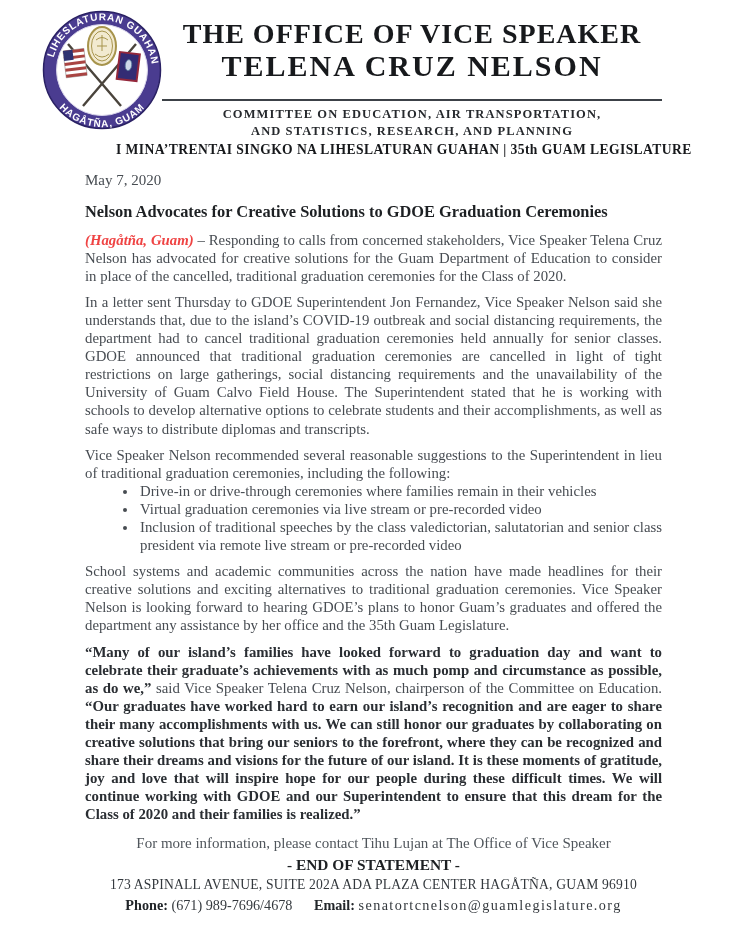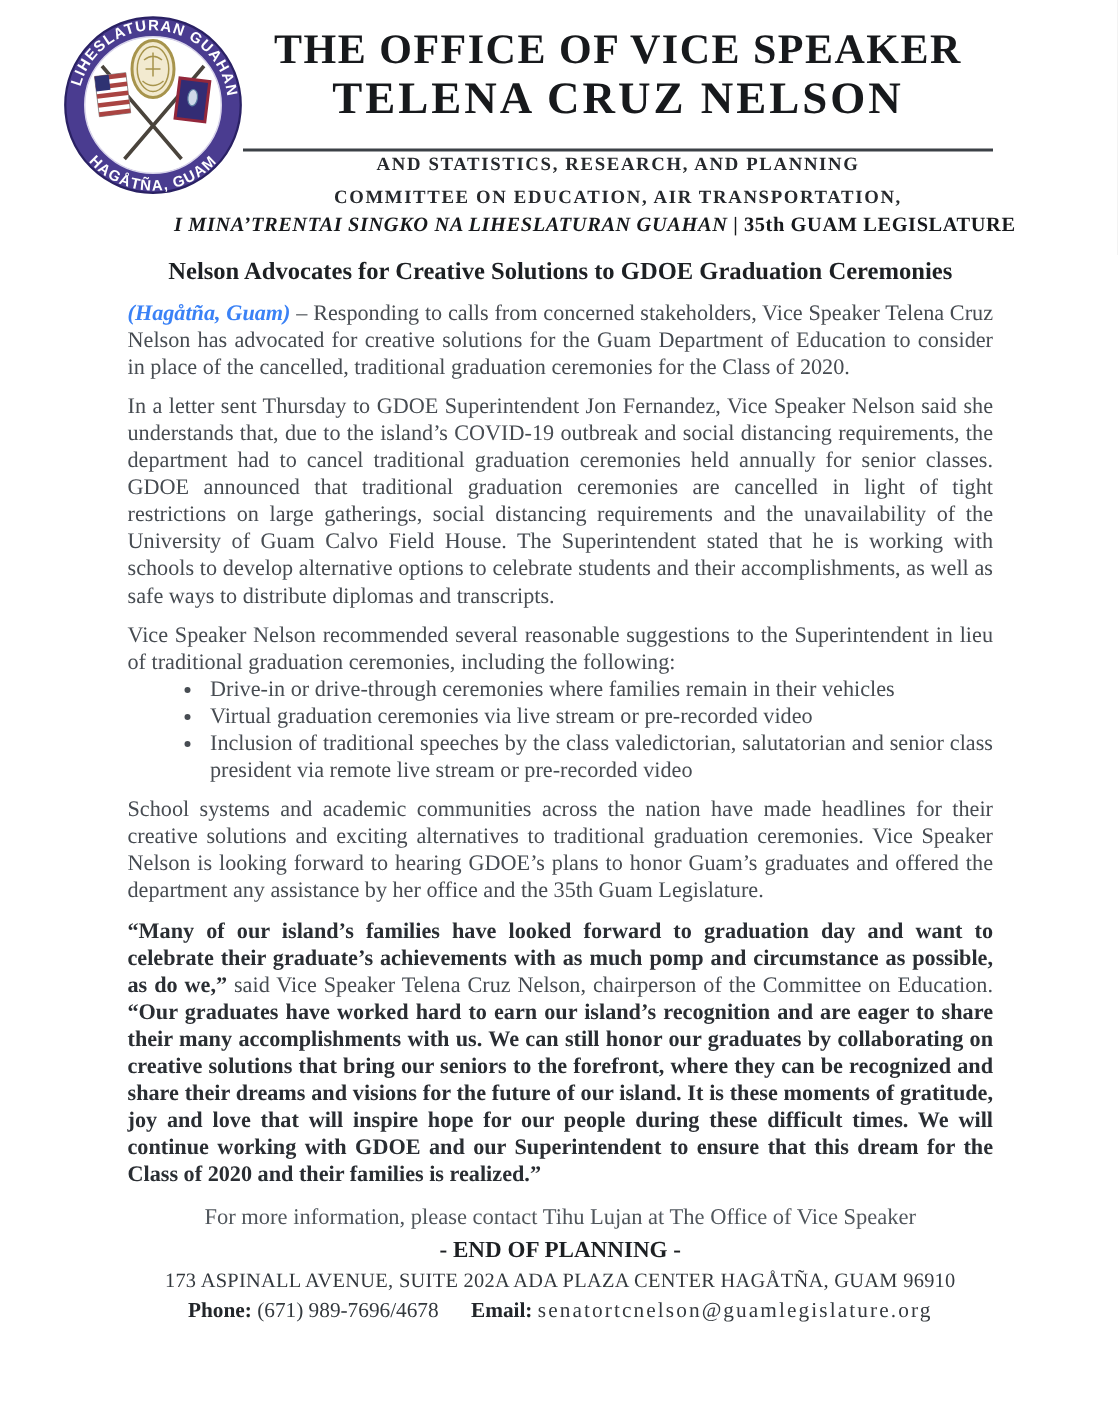--- a/index.html
+++ b/index.html
@@ -22,34 +22,34 @@
     white-space:nowrap;
   }
   .committee{
     margin-top:5px;font-size:12.5px;font-weight:bold;color:#26292d;
     letter-spacing:1.1px;line-height:1.35;white-space:nowrap;
   }
   .legislature{
     margin-top:2px;margin-left:-46px;font-size:13.6px;font-weight:bold;
     color:#17191c;letter-spacing:0.4px;white-space:nowrap;
   }
-  .legislature .it{font-style:italic;}
+  .legislature .it{}
   
   .content{padding:0 83px 0 85px;}
   .release{margin-top:13px;font-size:15px;line-height:18px;}
   .release .lbl{font-weight:bold;color:#26292d;display:block;}
   .release .date{display:block;margin-top:3px;color:#474c52;}
   .headline{
-    margin:13px 0 6px 0;text-align:center;font-size:16.4px;font-weight:bold;
+    margin:13px 0 6px 0;text-align:left;font-size:16.4px;font-weight:bold;
     color:#1d2023;line-height:1.25;
   }
   p.body-par{
     margin:8px 0 0 0;font-size:14.8px;line-height:18.1px;text-align:justify;
   }
-  .bold-it{font-weight:bold;font-style:italic;color:#3b82f6;}
+  .bold-it{font-weight:bold;font-style:italic;color:#ef4444;}
   ul.suggestions{margin:0;padding:0 0 0 53px;}
   ul.suggestions li{
     font-size:14.8px;line-height:18.1px;text-align:justify;padding-left:2px;
   }
   .quote-par{margin-top:12px;}
   .qb{font-weight:bold;color:#2a2e33;}
   
   .contact{margin-top:10px;text-align:center;font-size:15px;line-height:19.5px;color:#50565c;}
   .link{color:var(--link);text-decoration:underline;cursor:pointer;}
   .end-statement{margin-top:2px;text-align:center;font-size:15.4px;font-weight:bold;color:#1d2023;line-height:19px;}
@@ -111,29 +111,30 @@
           <textPath href="#arcTop" startOffset="50%">I LIHESLATURAN GUAHAN</textPath>
         </text>
         <text class="seal-ring-text" font-size="10" letter-spacing="0.8" text-anchor="middle">
           <textPath href="#arcBottom" startOffset="50%">HAGÅTÑA, GUAM</textPath>
         </text>
       </svg>
     </div>
     <div class="header-text">
       <div class="title1">THE OFFICE OF VICE SPEAKER</div>
       <div class="title2">TELENA CRUZ NELSON</div>
+      <div class="committee">COMMITTEE ON EDUCATION, AIR TRANSPORTATION,</div>
       <div class="committee" style="margin-top:0;">AND STATISTICS, RESEARCH, AND PLANNING</div>
-      <div class="committee">COMMITTEE ON EDUCATION, AIR TRANSPORTATION,</div>
       <div class="legislature"><span class="it">I MINA’TRENTAI SINGKO NA LIHESLATURAN GUAHAN</span><span> | </span><span>35th GUAM LEGISLATURE</span></div>
     </div>
   </div>
 
   <div class="content">
 
     <div class="release">
+      <span class="date">May 7, 2020</span>
     </div>
 
     <div class="headline">Nelson Advocates for Creative Solutions to GDOE Graduation Ceremonies</div>
 
     <p class="body-par"><span class="bold-it">(Hagåtña, Guam)</span><span> – Responding to calls from concerned stakeholders, Vice Speaker Telena Cruz Nelson has advocated for creative solutions for the Guam Department of Education to consider in place of the cancelled, traditional graduation ceremonies for the Class of 2020.</span></p>
 
     <p class="body-par">In a letter sent Thursday to GDOE Superintendent Jon Fernandez, Vice Speaker Nelson said she understands that, due to the island’s COVID-19 outbreak and social distancing requirements, the department had to cancel traditional graduation ceremonies held annually for senior classes. GDOE announced that traditional graduation ceremonies are cancelled in light of tight restrictions on large gatherings, social distancing requirements and the unavailability of the University of Guam Calvo Field House. The Superintendent stated that he is working with schools to develop alternative options to celebrate students and their accomplishments, as well as safe ways to distribute diplomas and transcripts.</p>
 
     <p class="body-par">Vice Speaker Nelson recommended several reasonable suggestions to the Superintendent in lieu of traditional graduation ceremonies, including the following:</p>
 
@@ -144,21 +145,21 @@
     </ul>
 
     <p class="body-par">School systems and academic communities across the nation have made headlines for their creative solutions and exciting alternatives to traditional graduation ceremonies. Vice Speaker Nelson is looking forward to hearing GDOE’s plans to honor Guam’s graduates and offered the department any assistance by her office and the 35th Guam Legislature.</p>
 
     <p class="body-par quote-par"><span class="qb">“Many of our island’s families have looked forward to graduation day and want to celebrate their graduate’s achievements with as much pomp and circumstance as possible, as do we,”</span><span> said Vice Speaker Telena Cruz Nelson, chairperson of the Committee on Education. </span><span class="qb">“Our graduates have worked hard to earn our island’s recognition and are eager to share their many accomplishments with us. We can still honor our graduates by collaborating on creative solutions that bring our seniors to the forefront, where they can be recognized and share their dreams and visions for the future of our island. It is these moments of gratitude, joy and love that will inspire hope for our people during these difficult times. We will continue working with GDOE and our Superintendent to ensure that this dream for the Class of 2020 and their families is realized.”</span></p>
 
     <div class="contact">
       <div>For more information, please contact Tihu Lujan at The Office of Vice Speaker</div>
     </div>
 
-    <div class="end-statement">- END OF PLANNING -</div>
+    <div class="end-statement">- END OF STATEMENT -</div>
 
     <div class="address">173 ASPINALL AVENUE, SUITE 202A ADA PLAZA CENTER HAGÅTÑA, GUAM 96910</div>
 
     <div class="phone-line">
       <span class="b">Phone:</span>
       <span>(671) 989-7696/4678</span><span class="gap"></span>
       <span class="b">Email:</span>
       <span class="email-val">senatortcnelson@guamlegislature.org</span>
     </div>
 

